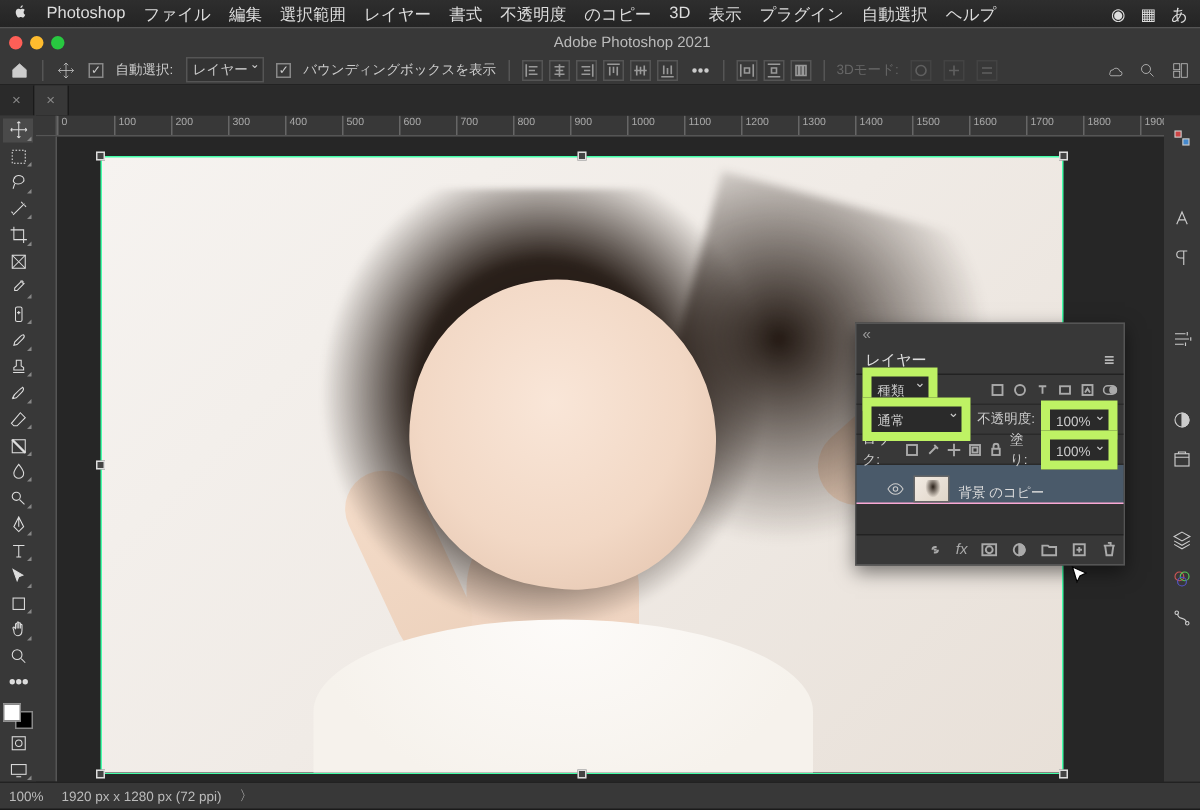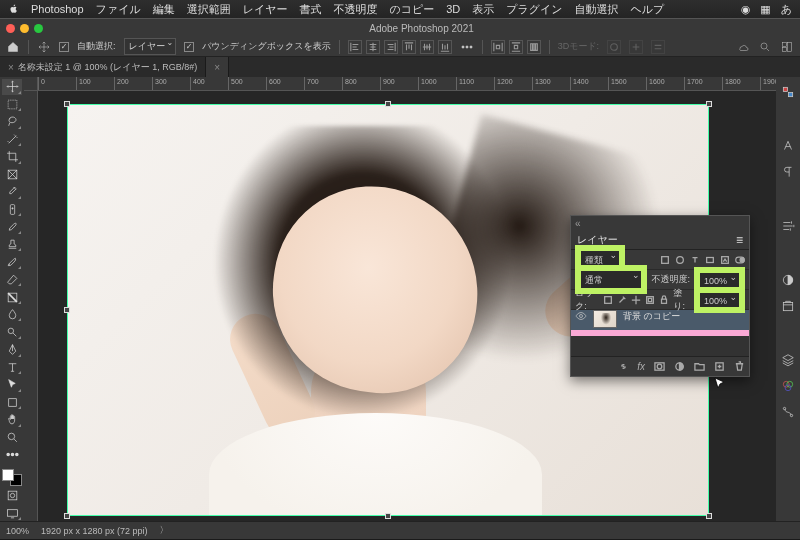--- a/index.html
+++ b/index.html
@@ -66,21 +66,21 @@
 .lp-header .x{margin-right:auto;font-size:10px}
 .lp-tab{height:20px;display:flex;align-items:center;padding:0 6px;font-size:10px;color:#ddd;border-bottom:1px solid #222}
 .lp-tab .menu{margin-left:auto;font-size:12px}
 .lp-row{height:20px;display:flex;align-items:center;padding:0 4px;gap:4px;border-bottom:1px solid #2a2a2a;font-size:9px;color:#ccc}
 .lp-select{background:#2a2a2a;border:6px solid #bef264;font-size:9px;color:#ccc;padding:3px 12px 1px 4px;position:relative}
 .lp-select::after{content:"⌄";position:absolute;right:2px;top:-1px}
 .lp-icons{display:flex;gap:5px;margin-left:auto}
 .lp-icons span{font-size:10px;color:#aaa}
 .lp-mini{width:10px;height:10px;display:inline-flex;align-items:center;justify-content:center}
 .lp-mini svg{width:10px;height:10px;fill:none;stroke:#aaa;stroke-width:1.5}
-.layer-row{height:26px;display:flex;align-items:flex-start;padding:0 4px;gap:6px;border-bottom:6px solid #f9a8d4}
+.layer-row{height:26px;display:flex;align-items:flex-end;padding:0 20px;gap:6px;border-bottom:1px solid #f9a8d4}
 .layer-row.sel{background:#4a5a6a}
 .eye svg{width:12px;height:12px;fill:none;stroke:#ccc;stroke-width:1.4}
 .thumb{width:24px;height:18px;background:linear-gradient(135deg,#f2ebe3,#e0d5c8);border:1px solid #666;position:relative;overflow:hidden}
 .thumb::before{content:"";position:absolute;top:10%;left:25%;width:55%;height:85%;background:radial-gradient(ellipse at 50% 35%,#2a2018 0%,transparent 60%)}
 .layer-name{font-size:9px;color:#ddd}
 .lock{margin-left:auto}
 .lock svg{width:10px;height:10px;fill:none;stroke:#aaa;stroke-width:1.4}
 .lp-body{min-height:20px;background:#323232}
 .lp-footer{height:20px;display:flex;align-items:center;justify-content:flex-end;padding:0 4px;gap:8px;border-top:1px solid #222}
 .lp-footer span{font-size:10px;color:#aaa}
@@ -236,21 +236,20 @@
           <rect x="3" y="3" width="8" height="8" fill="none" stroke="#ccc"></rect>
           <rect x="13" y="3" width="8" height="18" fill="none" stroke="#ccc"></rect>
           <rect x="3" y="13" width="8" height="8" fill="none" stroke="#ccc"></rect>
         </svg>
       </span>
   </div>
 
   <div class="tabsbar">
     <div class="tab">
         <span class="x">×</span>
-        <span>名称未設定 1 @ 100% (レイヤー 1, RGB/8#)</span>
       </div>
     <div class="tab active">
         <span class="x">×</span>
       </div>
   </div>
 
   <div class="workspace">
 
     <div class="ltoolbar">
       <div class="ltool active">

